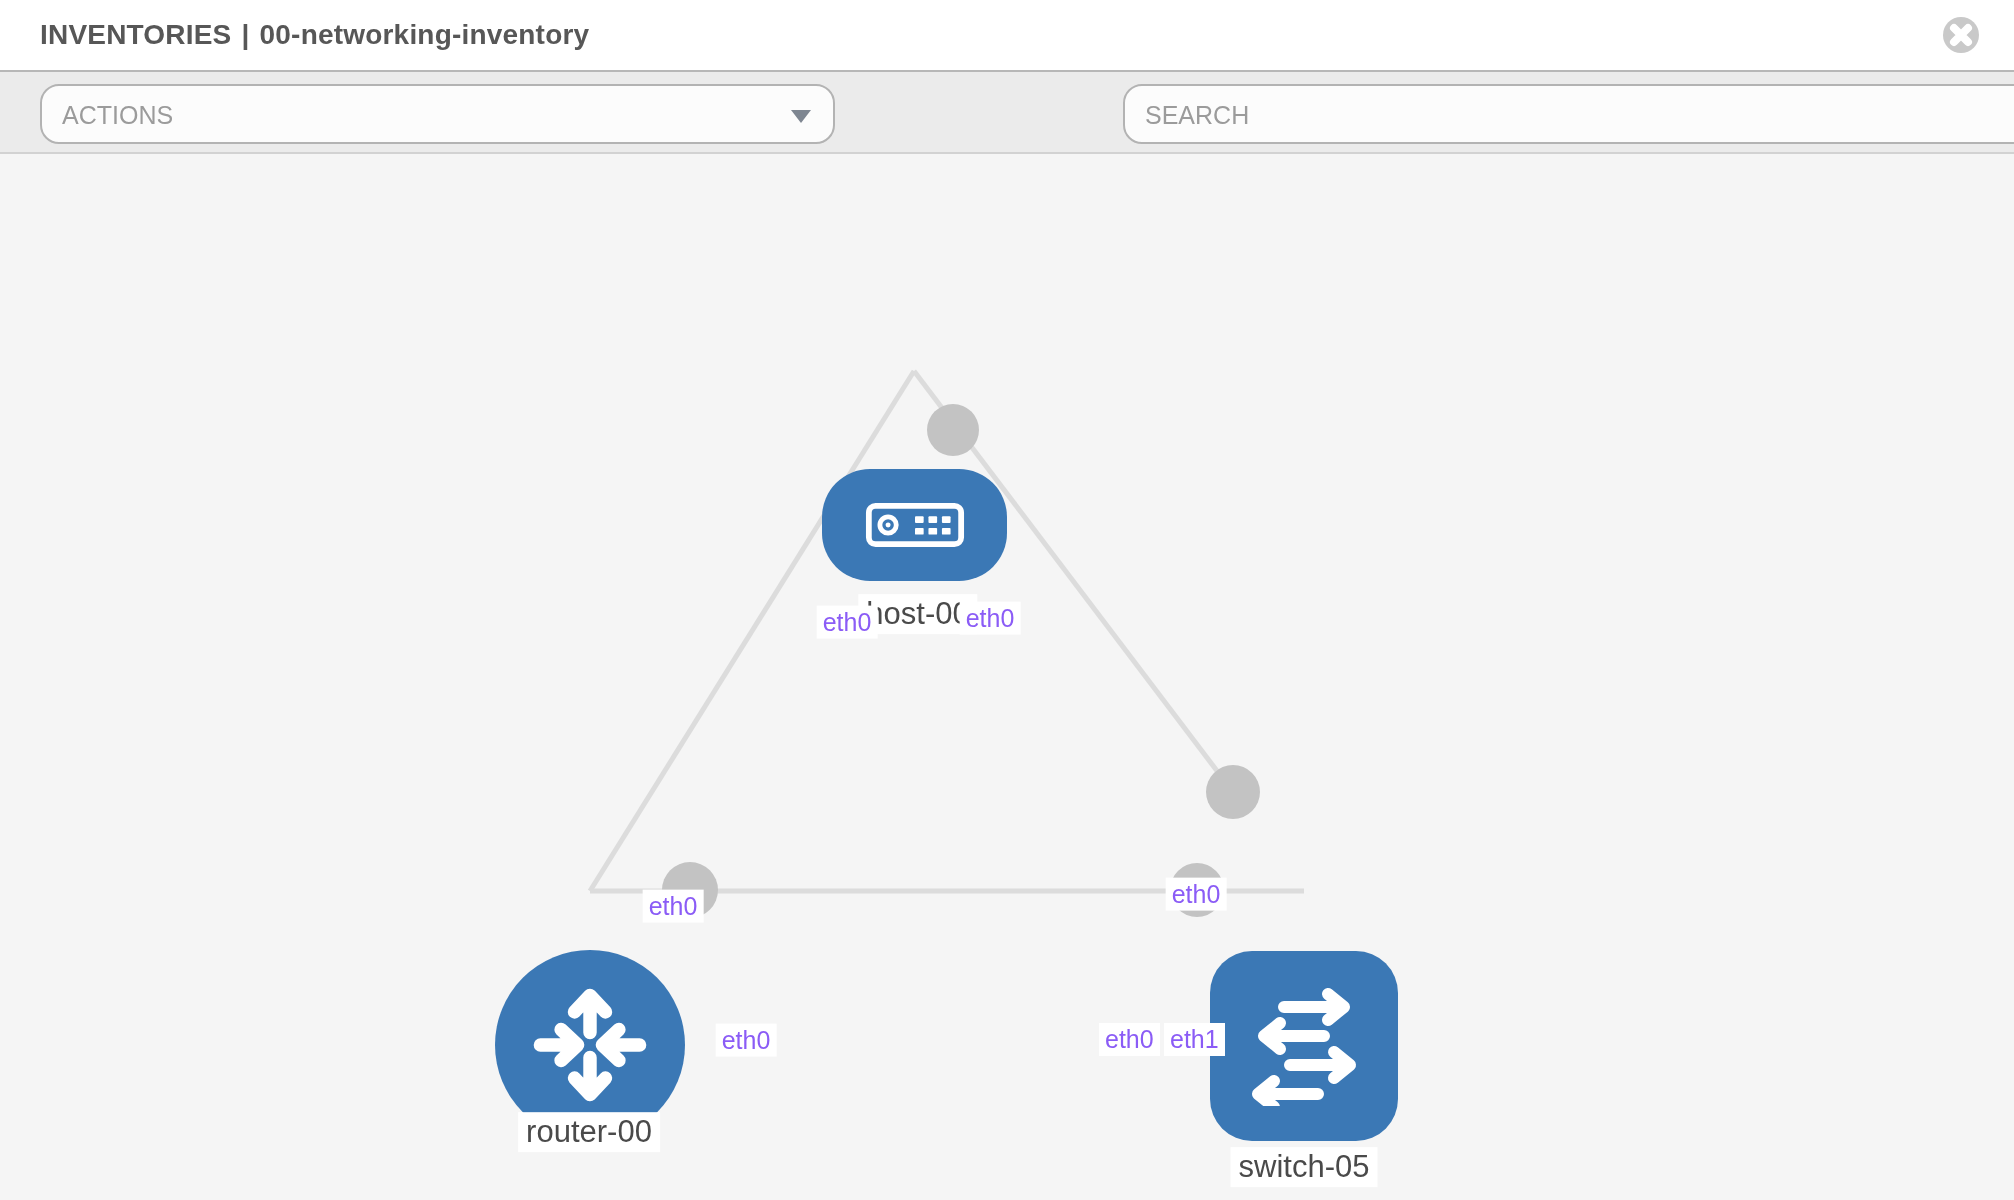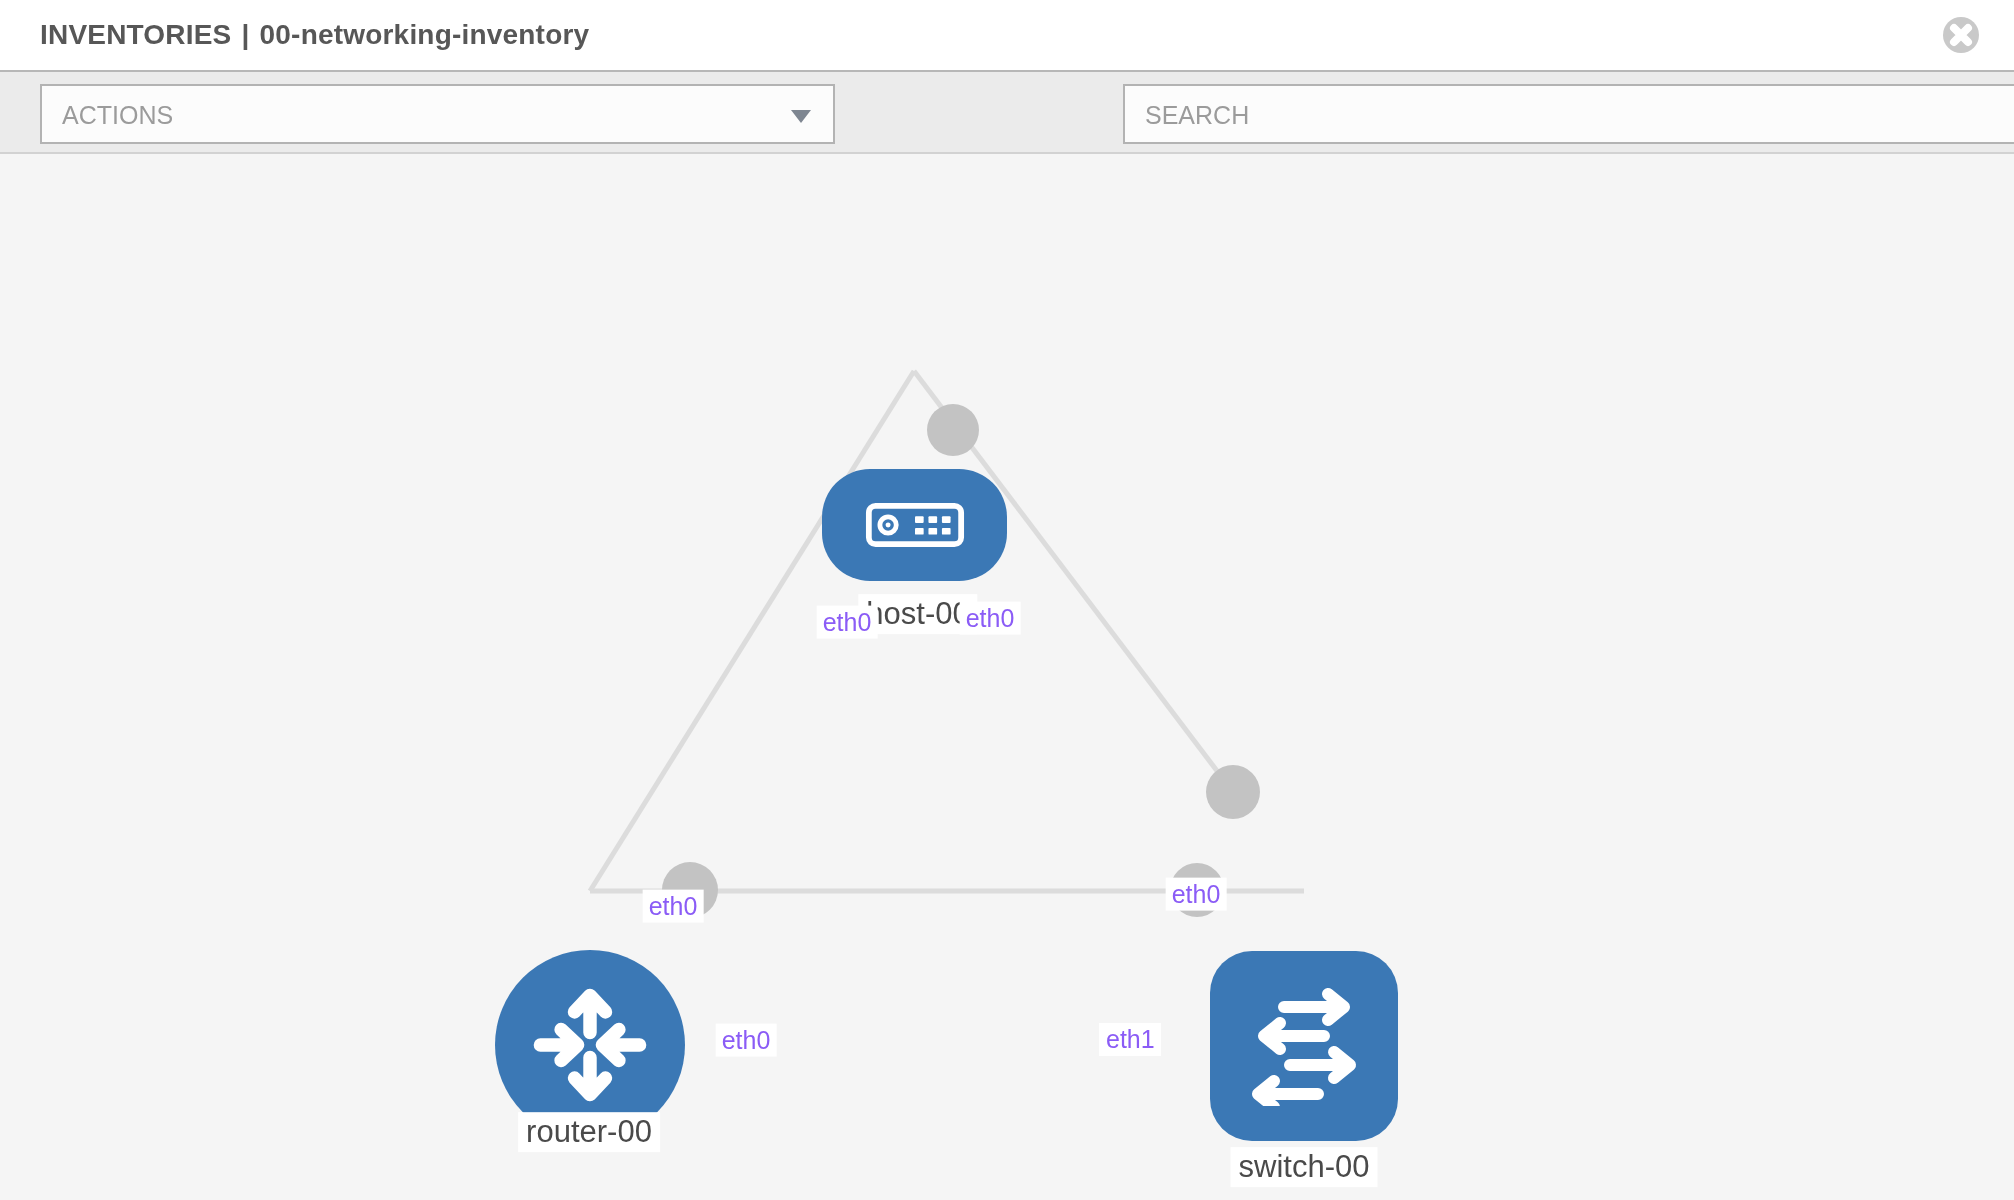--- a/index.html
+++ b/index.html
@@ -12,21 +12,21 @@
   .title{position:absolute;left:40px;top:0;height:70px;line-height:70px;
     font-size:28px;font-weight:700;color:#575757;letter-spacing:.2px;}
   .title .sep{margin:0 10px;}
   .close-btn{position:absolute;top:15px;left:1941px;width:40px;height:40px;border:none;
     background:transparent;padding:0;cursor:pointer;}
 
   
   .toolbar{position:absolute;top:72px;left:0;width:2014px;height:82px;background:#ebebeb;
     border-bottom:2px solid #d2d2d2;box-sizing:border-box;}
   .dropdown{position:absolute;top:12px;height:60px;background:#fcfcfc;
-    border:2px solid #b3b3b3;border-radius:0;box-sizing:border-box;}
+    border:2px solid #b3b3b3;border-radius:19px;box-sizing:border-box;}
   .dropdown input{position:absolute;left:18px;top:0;width:calc(100% - 70px);height:56px;
     border:none;outline:none;background:transparent;font-family:"Liberation Sans",sans-serif;
     font-size:25px;color:#6b6b6b;}
   .dropdown input::placeholder{color:#9b9b9b;opacity:1;}
   .caret{position:absolute;right:22px;top:24px;width:0;height:0;
     border-left:10px solid transparent;border-right:10px solid transparent;
     border-top:13px solid #7e8691;}
   .dd-actions{left:40px;width:795px;}
   .dd-search{left:1123px;width:942px;}
   .tool-btn{position:absolute;top:94px;width:46px;height:46px;border:none;background:transparent;
@@ -134,25 +134,25 @@
           <path d="M40 21 L98 21 M84 8 L100 21 L84 34"></path>
           <path d="M80 50 L22 50 M36 37 L20 50 L36 63"></path>
           <path d="M46 79 L104 79 M90 66 L106 79 L90 92"></path>
           <path d="M74 108 L16 108 M30 95 L14 108 L30 121"></path>
         </g>
       </svg>
     </div>
 
     <div class="chip nodelabel" style="left:918px;top:460px;">host-00</div>
     <div class="chip nodelabel" style="left:589px;top:978px;">router-00</div>
-    <div class="chip nodelabel" style="left:1304px;top:1013px;">switch-00</div>
+    <div class="chip nodelabel" style="left:1304px;top:1013px;">switch-05</div>
 
     <div class="chip" style="left:847px;top:468px;">eth0</div>
     <div class="chip" style="left:673px;top:752px;">eth0</div>
     <div class="chip" style="left:990px;top:464px;">eth0</div>
     <div class="chip" style="left:1196px;top:740px;">eth0</div>
     <div class="chip" style="left:746px;top:886px;">eth0</div>
 
     <div class="chip abs" style="left:1099px;top:869px;">eth0</div>
-    <div class="chip abs" style="left:1100px;top:869px;">eth1</div>
+    <div class="chip abs" style="left:1164px;top:869px;">eth1</div>
 
   </div>
 </div>
 
 </body></html>

